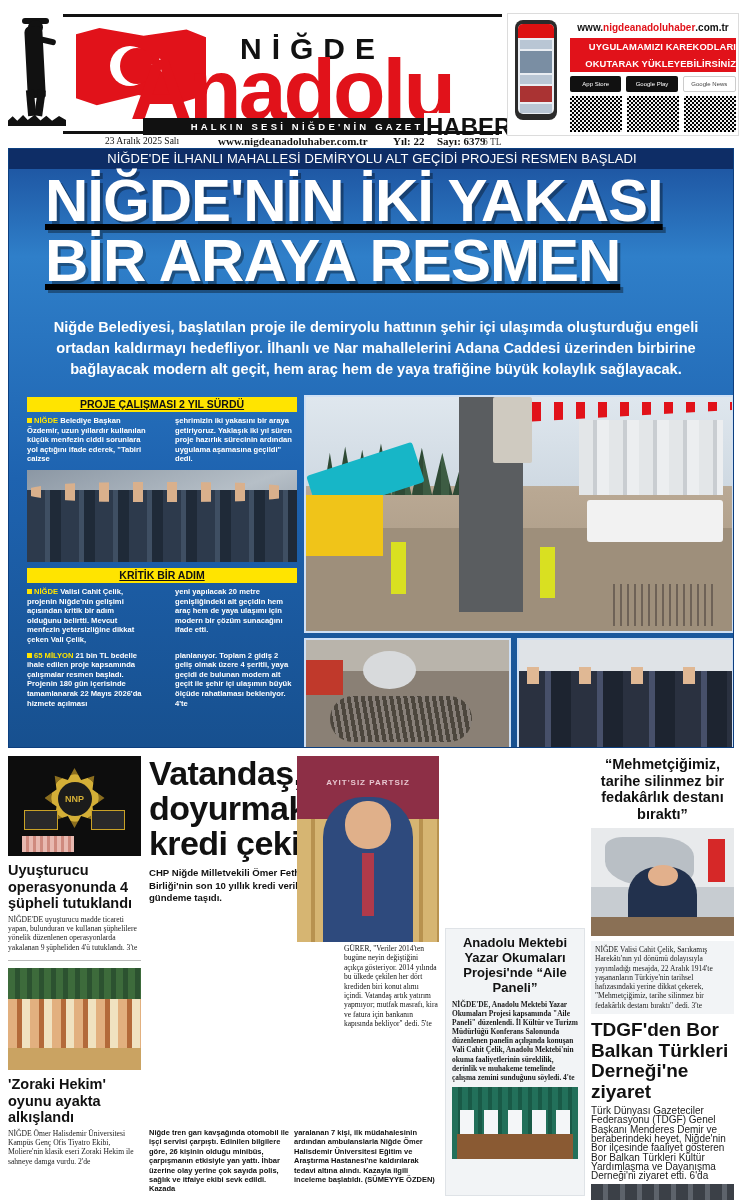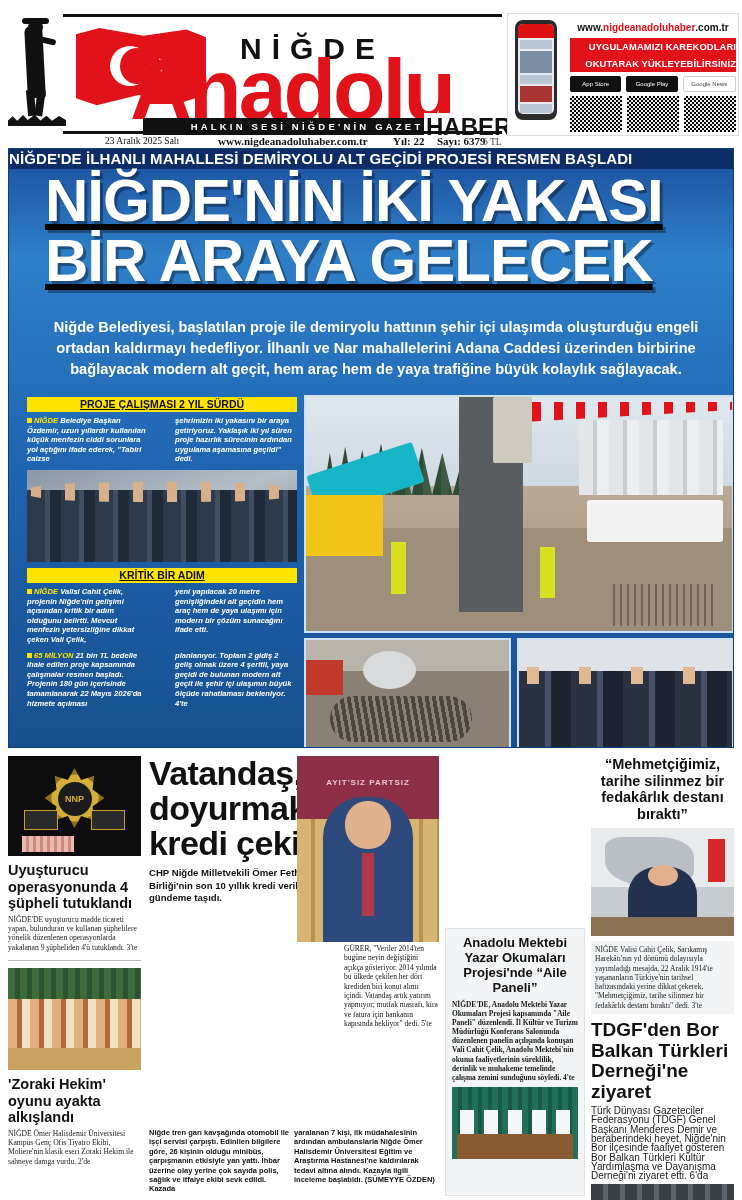--- a/index.html
+++ b/index.html
@@ -80,34 +80,34 @@
   .qr { flex:1; height:36px; background:
         repeating-linear-gradient(0deg,#111 0 2px,#fff 2px 4px),
         repeating-linear-gradient(90deg,#111 0 2px,#fff 2px 4px);
         background-blend-mode: difference; }
 
   
   .hero { position:absolute; left:8px; top:148px; width:726px; height:600px;
           background: linear-gradient(180deg,#1b4f9c 0%, #2f7fc9 18%, #1e63b0 55%, #17508f 100%);
           border:1px solid #0d3f7f; overflow:hidden; }
   .kicker { position:absolute; left:0; top:0; width:726px; height:20px; background:#0e2d66; }
-  .kicker span { display:block; color:#fff; font-size:15px; font-weight:700;
+  .kicker span { display:block; text-align:center; color:#fff; font-size:13px; font-weight:400;
                  line-height:20px; letter-spacing:.1px; }
   .hl { position:absolute; left:36px; top:22px; width:660px;text-decoration:underline; }
   .hl div { font-size:60px; line-height:60px; font-weight:700; color:#fff; letter-spacing:-1px;
             text-shadow: 3px 3px 0 rgba(0,0,0,.35); }
   .spot { position:absolute; left:22px; top:168px; width:690px; text-align:center;
           color:#fff; font-size:14.6px; line-height:21px; font-weight:600; }
 
   
   .boxcol { position:absolute; left:18px; top:248px; width:270px; }
   .ybar { background:#ffe400; height:15px; margin-bottom:4px; }
   .ybar span { display:block; text-align:center; font-size:10.5px; font-weight:700; color:#111;
                line-height:15px; text-decoration: underline; }
-  .two { display:flex; gap:26px; margin-bottom:6px;font-style:italic; }
+  .two { display:flex; gap:26px; margin-bottom:6px; }
   .two p { flex:1; font-size:7.6px; line-height:9.6px; color:#fff; font-weight:600; }
   .two p .lead { color:#ffe400; }
   .sqr { display:inline-block; width:5px; height:5px; background:#ffe400; margin-right:2px; }
   .ph-lead { width:270px; height:92px; background:#9aa7b3; margin:5px 0 6px;
              background-image: linear-gradient(160deg,#8b97a4 0%,#b6bfc7 50%,#7e8a97 100%); position:relative; overflow:hidden;}
   .ph-lead .ppl { position:absolute; bottom:0; left:0; width:100%; height:72px;
                   background: repeating-linear-gradient(90deg, #2d3a4c 0 18px, #3f4f63 18px 23px, #1f2a38 23px 34px); }
   .ph-lead .heads { position:absolute; top:12px; left:0; width:100%; height:20px;
                   background: repeating-linear-gradient(90deg, transparent 0 4px, #d9b08c 4px 14px, transparent 14px 34px); border-radius:40%; }
 
@@ -316,21 +316,21 @@
     </div>
   </div>
 
   <div class="hero">
     <div class="kicker">
       <span>NİĞDE'DE İLHANLI MAHALLESİ DEMİRYOLU ALT GEÇİDİ PROJESİ RESMEN BAŞLADI</span>
     </div>
 
     <div class="hl">
       <div>NİĞDE'NİN İKİ YAKASI</div>
-      <div>BİR ARAYA GELECEK</div>
+      <div>BİR ARAYA RESMEN</div>
     </div>
 
     <div class="spot">Niğde Belediyesi, başlatılan proje ile demiryolu hattının şehir içi ulaşımda oluşturduğu engeli ortadan kaldırmayı hedefliyor. İlhanlı ve Nar mahallelerini Adana Caddesi üzerinden birbirine bağlayacak modern alt geçit, hem araç hem de yaya trafiğine büyük kolaylık sağlayacak.</div>
 
     <div class="hp-main">
       <div class="hp-sky"></div>
         <div class="hp-flags"></div>
         <div class="hp-bld"></div>
       <div class="hp-trees"></div>
         <div class="hp-crane"></div>

